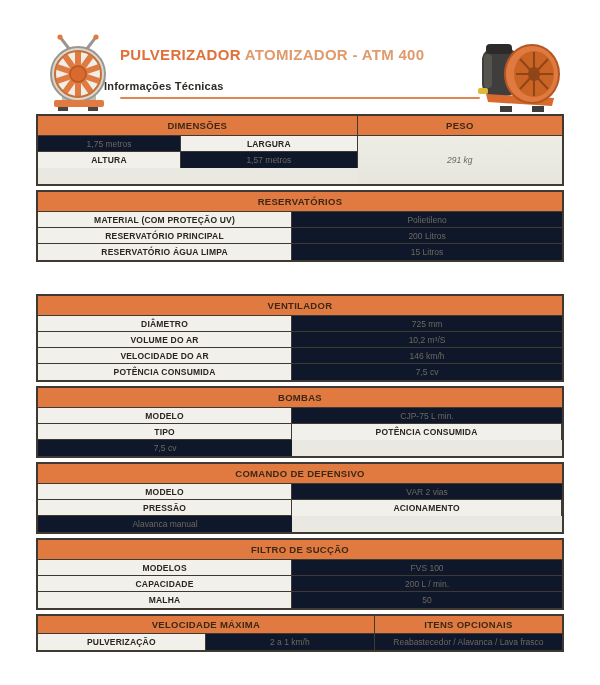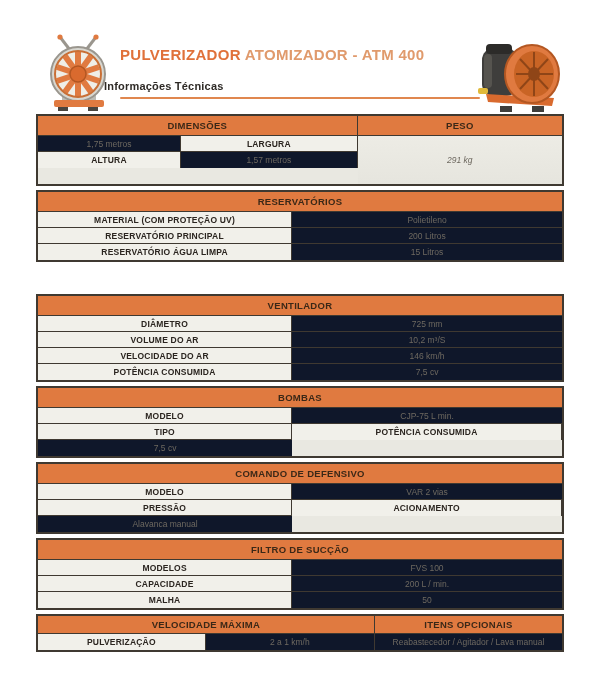--- a/index.html
+++ b/index.html
@@ -167,17 +167,17 @@
       <div class="cell val bb">200 L / min.</div>
       <div class="cell lbl br">MALHA</div>
       <div class="cell val">50</div>
     </div>
 
     <div class="tbl tbl-speed">
       <div class="cell th span2 br bb">VELOCIDADE MÁXIMA</div>
       <div class="cell th bb">ITENS OPCIONAIS</div>
       <div class="cell lbl br">PULVERIZAÇÃO</div>
       <div class="cell val br">2 a 1 km/h</div>
-      <div class="cell val">Reabastecedor / Agitador / Lava manual</div>
+      <div class="cell val">Reabastecedor / Alavanca / Lava frasco</div>
     </div>
 
   </div>
 </div>
 
 </body></html>

